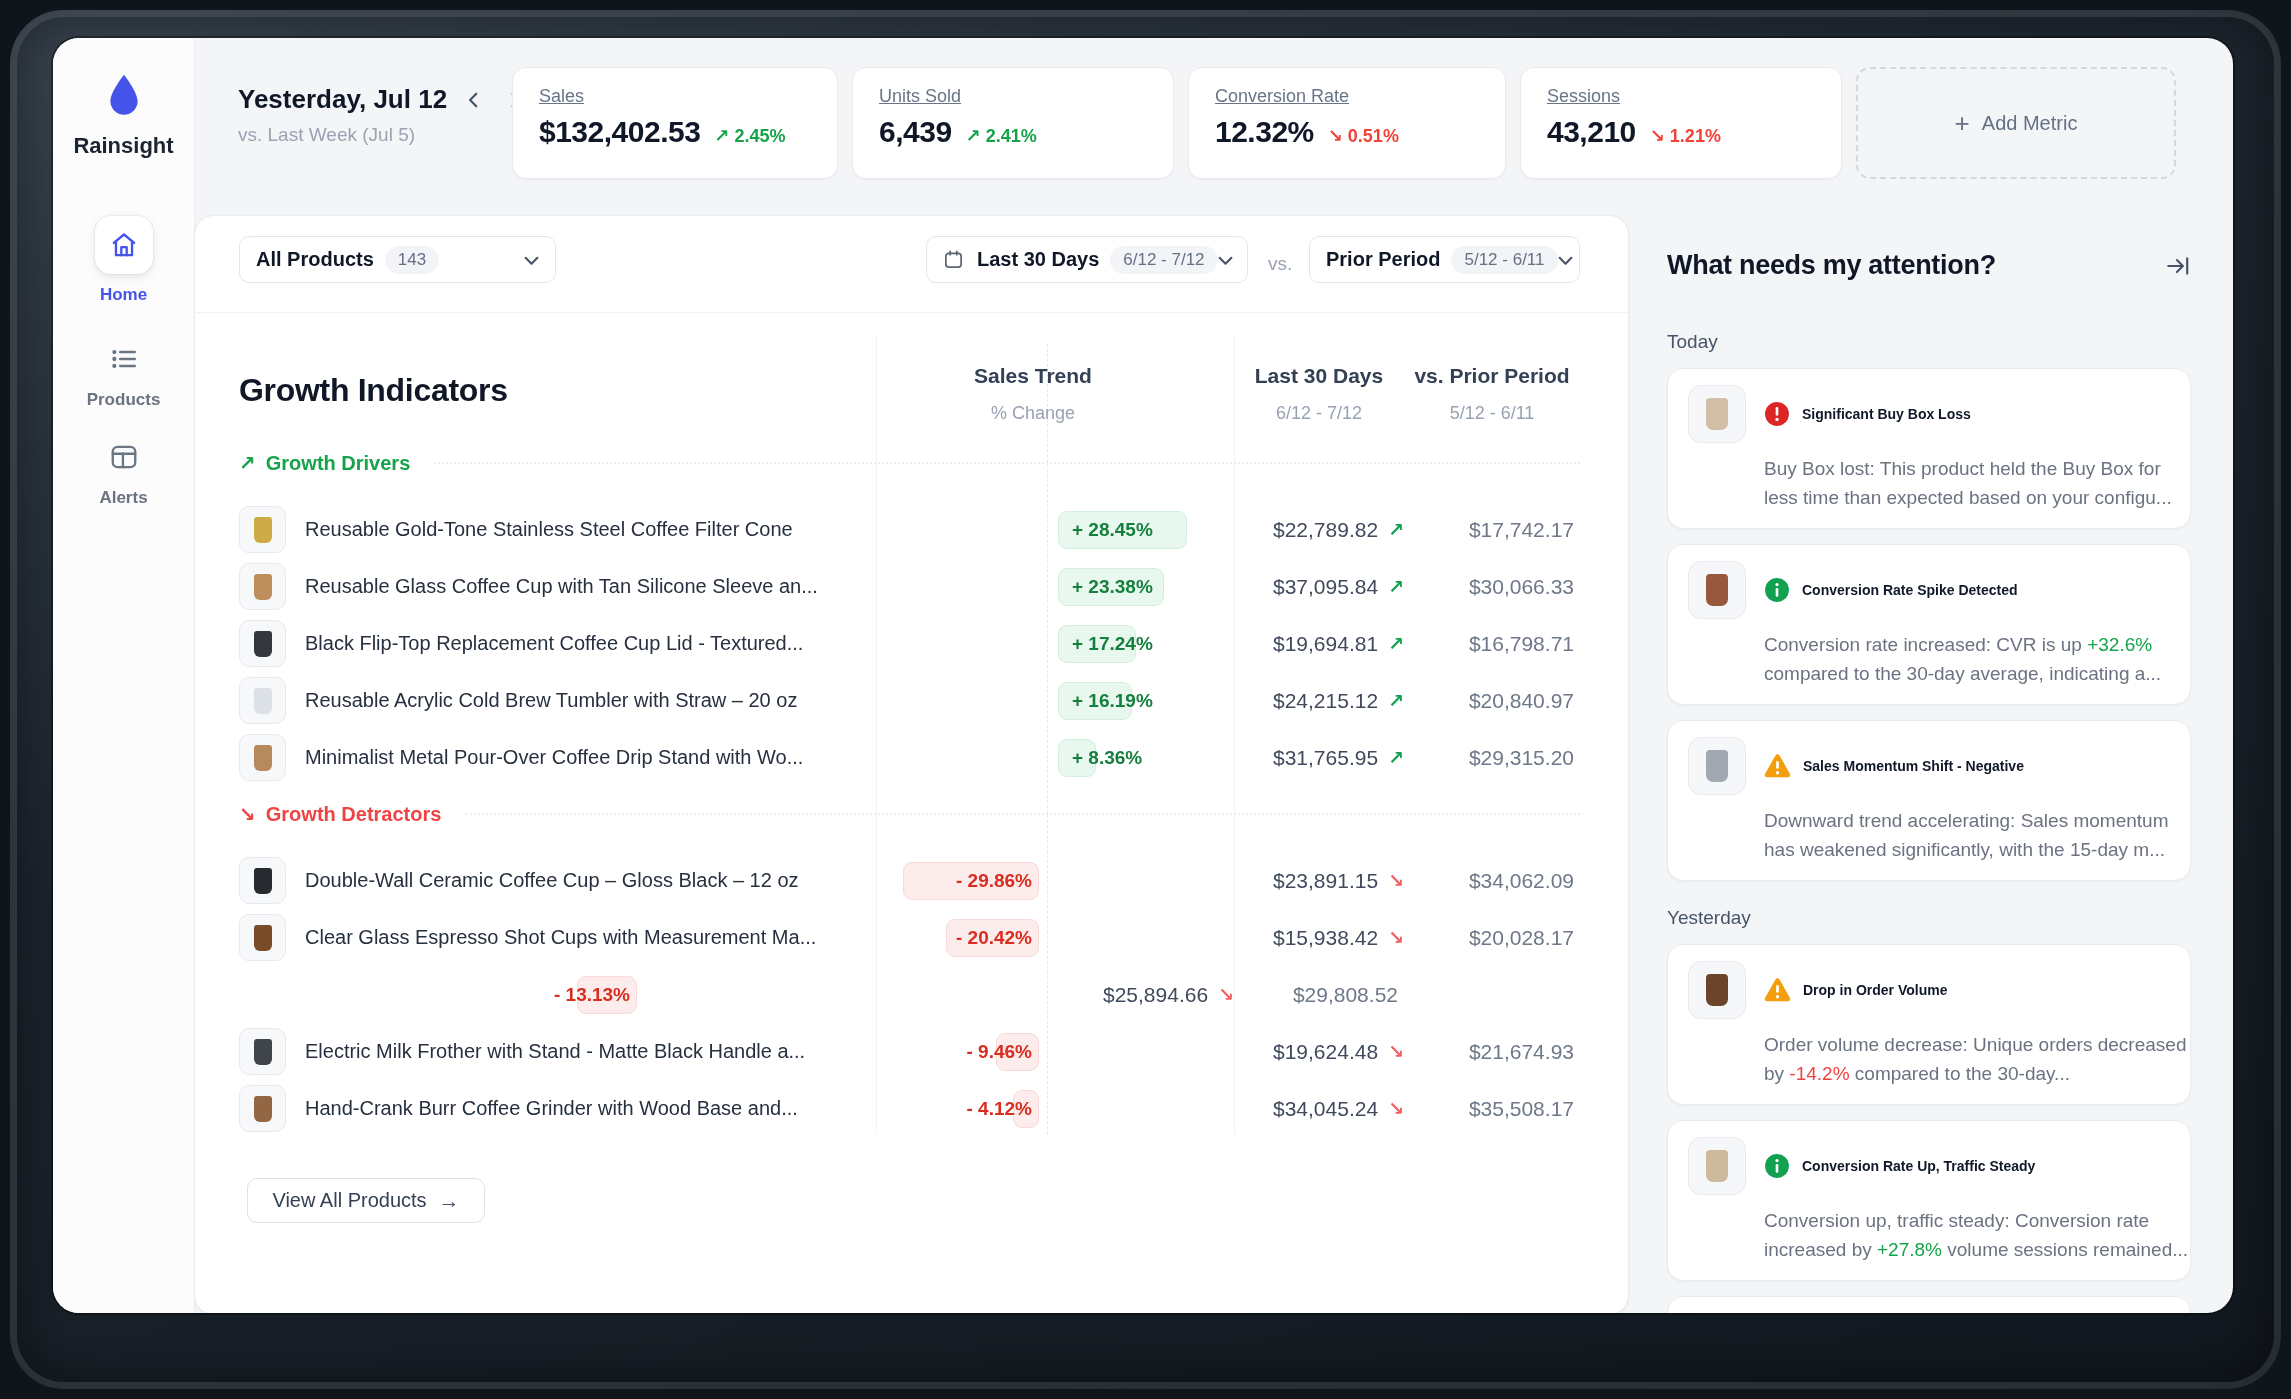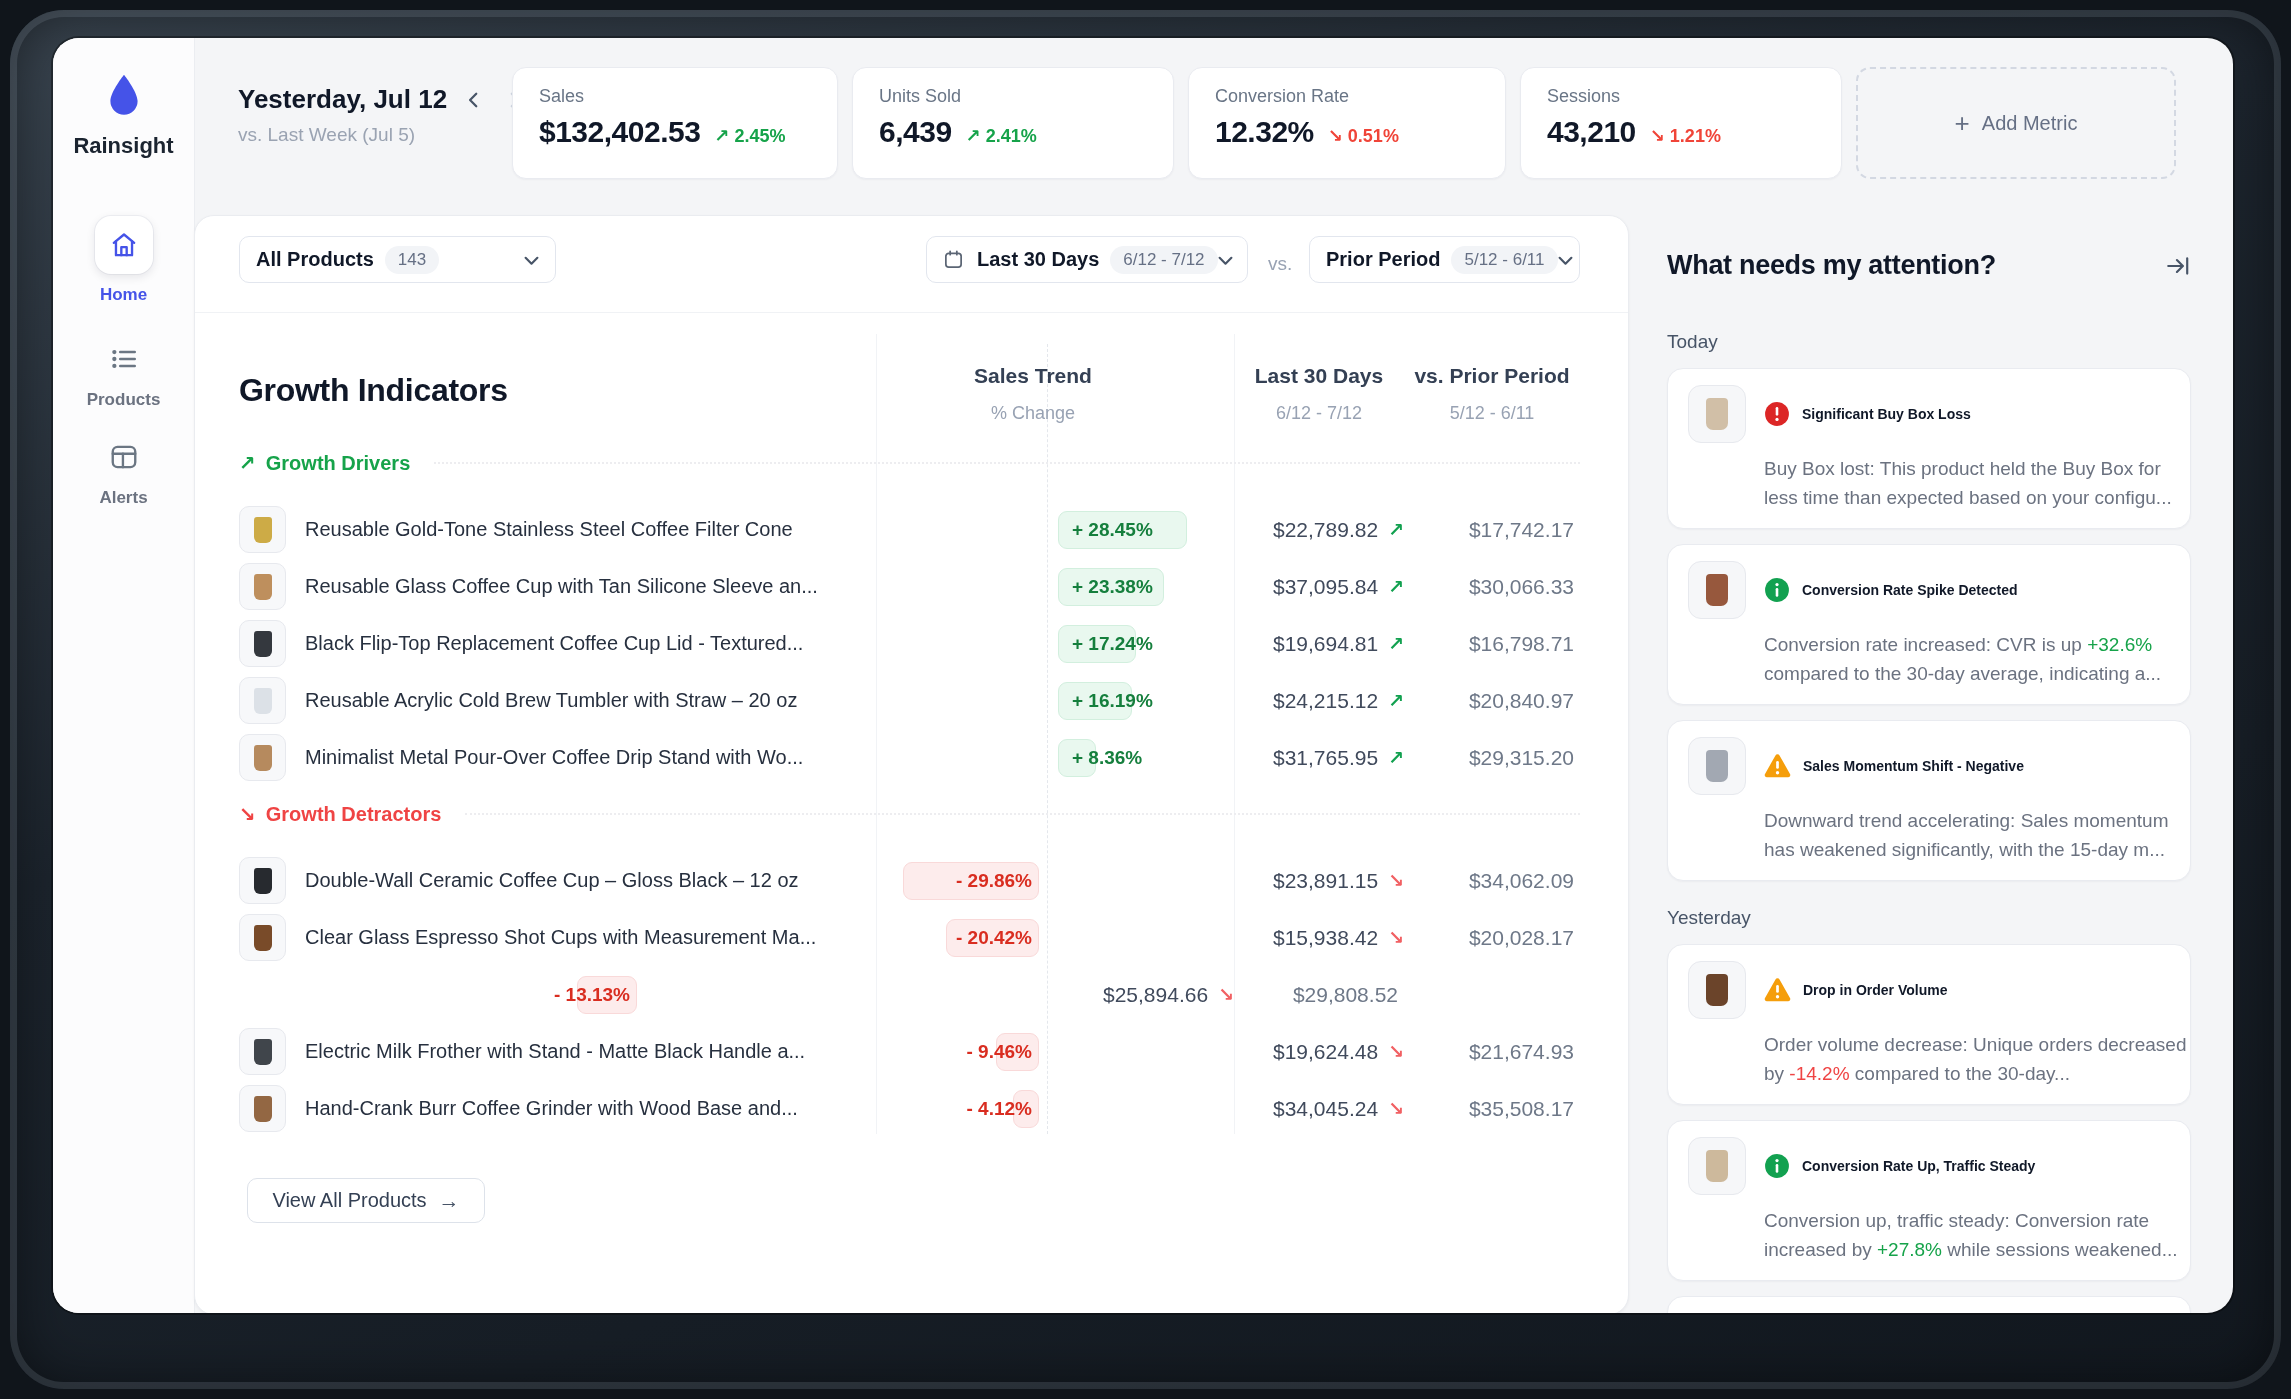--- a/index.html
+++ b/index.html
@@ -29,21 +29,21 @@
   .nav-item.active .nav-label{color:#4553e8;}
   .nav-icon-card{width:58px;height:58px;border-radius:16px;background:#ffffff;display:flex;align-items:center;justify-content:center;box-shadow:0 3px 10px rgba(16,24,40,.10),0 0 0 1px #f0f1f5;}
   
   .date-nav{position:absolute;left:185px;top:46px;}
   .date-title-row{display:flex;align-items:center;gap:14px;}
   .date-title{font-size:26px;font-weight:700;color:#101828;}
   .date-sub{margin-top:9px;font-size:19px;color:#9aa3b2;}
   .chev-btn{display:flex;align-items:center;justify-content:center;width:26px;height:26px;cursor:pointer;}
   .metrics-row{position:absolute;left:459px;top:29px;height:112px;display:flex;gap:14px;}
   .metric-card{width:326px;background:#ffffff;border:1px solid #e9ebf0;border-radius:14px;padding:18px 26px;box-sizing:border-box;box-shadow:0 1px 2px rgba(16,24,40,.04);cursor:pointer;}
-  .m-label{font-size:18px;font-weight:500;color:#697586;}
+  .m-label{font-size:18px;font-weight:500;color:#697586;text-decoration:underline;}
   .m-row{margin-top:8px;display:flex;align-items:baseline;gap:14px;}
   .m-value{font-size:30px;font-weight:700;color:#101828;letter-spacing:-.5px;}
   .m-delta{font-size:18px;font-weight:700;display:flex;gap:5px;align-items:baseline;}
   .m-delta.up{color:#16a34a;} .m-delta.down{color:#f04438;}
   .add-metric{width:320px;border:2px dashed #d3d8e2;border-radius:14px;display:flex;align-items:center;justify-content:center;gap:12px;color:#667085;font-size:20px;font-weight:500;box-sizing:border-box;cursor:pointer;}
   .plus-glyph{font-size:26px;font-weight:400;color:#667085;line-height:1;}
   
   .main-card{position:absolute;left:141px;top:177px;width:1433px;height:1098px;background:#ffffff;border:1px solid #eaecf0;border-radius:20px;box-shadow:0 1px 3px rgba(16,24,40,.05);}
   .filters{position:absolute;top:0;left:0;right:0;height:96px;border-bottom:1px solid #f0f2f5;}
   .control{position:absolute;top:20px;height:47px;border:1px solid #e2e6ee;border-radius:10px;background:#fff;display:flex;align-items:center;box-sizing:border-box;padding:0 16px;cursor:pointer;}
@@ -600,21 +600,21 @@
           <span class="sev-icon">
             <svg width="26" height="26" viewBox="0 0 24 24">
                 <circle cx="12" cy="12" r="11" fill="#12a150"></circle>
                 <circle cx="12" cy="7" r="1.5" fill="#fff"></circle>
                 <rect x="10.8" y="10.2" width="2.4" height="8" rx="1.2" fill="#fff"></rect>
               </svg>
           </span>
           <span class="attn-card-title">Conversion Rate Up, Traffic Steady</span>
         </span>
       </div>
-      <div class="attn-desc"><span>Conversion up, traffic steady: Conversion rate increased by </span><span class="hl green">+27.8%</span><span> while sessions weakened...</span></div>
+      <div class="attn-desc"><span>Conversion up, traffic steady: Conversion rate increased by </span><span class="hl green">+27.8%</span><span> volume sessions remained...</span></div>
     </div>
 
     <div class="attn-card">
       
     </div>
   </section>
 
 </div>
 
 </body></html>

